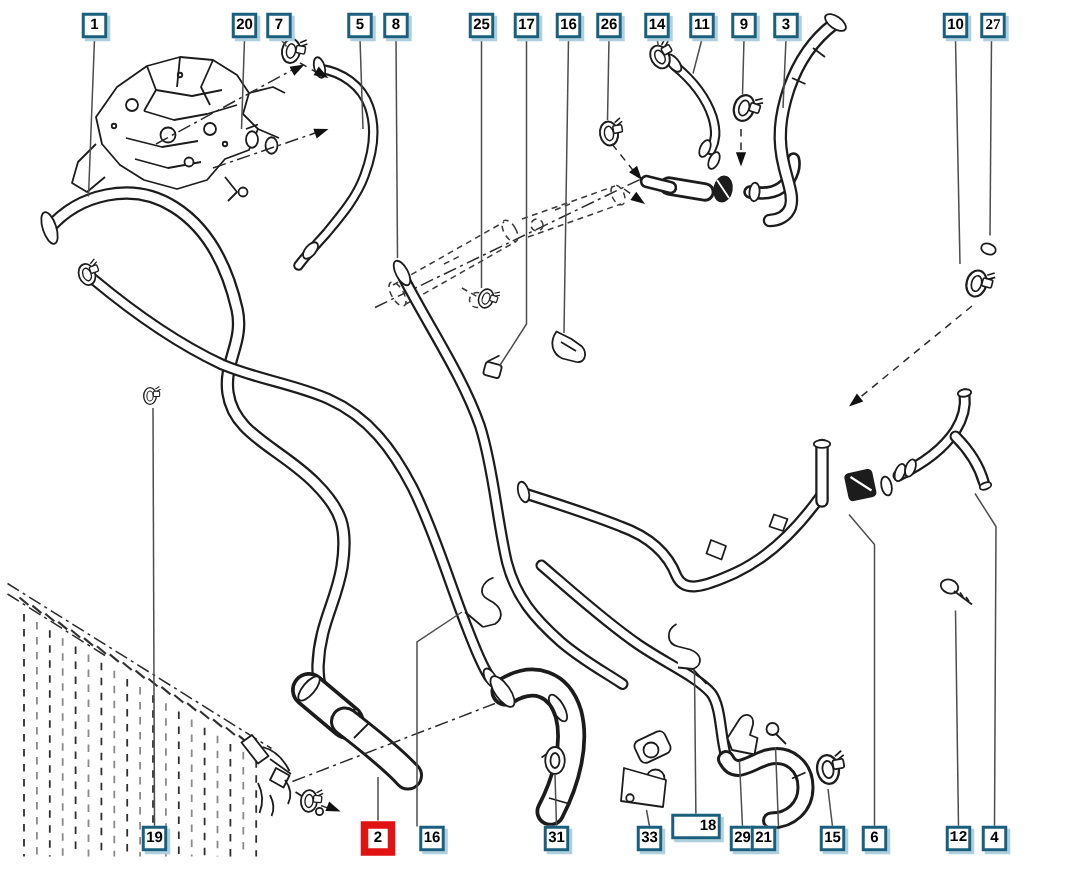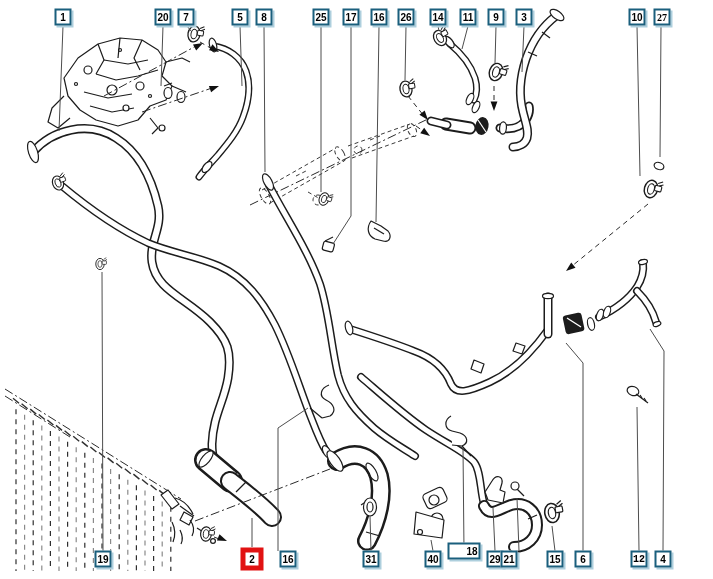--- a/index.html
+++ b/index.html
@@ -339,21 +339,21 @@
       <div class="callout" style="left: 438px; top: 17px;">14</div>
       <div class="callout" style="left: 468px; top: 17px;">11</div>
       <div class="callout" style="left: 496px; top: 17px;">9</div>
       <div class="callout" style="left: 524px; top: 17px;">3</div>
       <div class="callout" style="left: 637px; top: 17px;">10</div>
       <div class="callout" style="left: 662px; top: 17px; font-family: Liberation Serif, serif;">27</div>
       <div class="callout" style="left: 103px; top: 559px;">19</div>
       <div class="callout hl" style="left: 252px; top: 559px;">2</div>
       <div class="callout" style="left: 288px; top: 559px;">16</div>
       <div class="callout" style="left: 371px; top: 559px;">31</div>
-      <div class="callout" style="left: 433px; top: 559px;">40</div>
+      <div class="callout" style="left: 433px; top: 559px;">33</div>
       <div class="callout" style="left: 464px; top: 551px; padding-left: 16px;">18</div>
       <div class="callout" style="left: 495px; top: 559px;">29</div>
       <div class="callout" style="left: 509px; top: 559px;">21</div>
       <div class="callout" style="left: 555px; top: 559px;">15</div>
       <div class="callout" style="left: 583px; top: 559px;">6</div>
       <div class="callout" style="left: 639px; top: 559px; font-family: Liberation Mono, monospace;">12</div>
       <div class="callout" style="left: 663px; top: 559px;">4</div>
     </div>
 </div>
 

